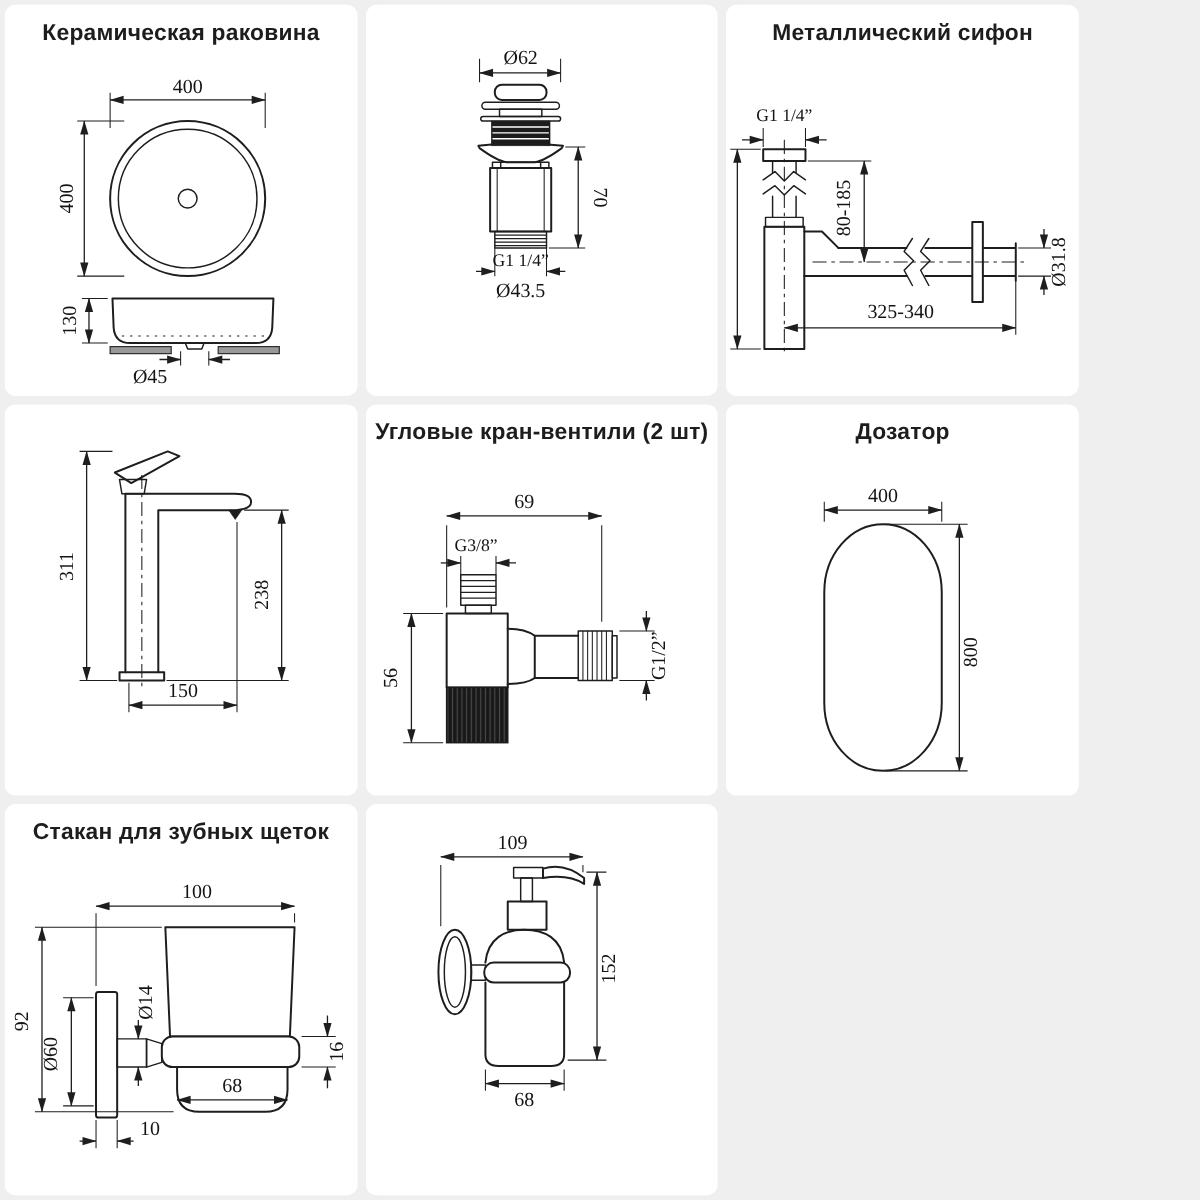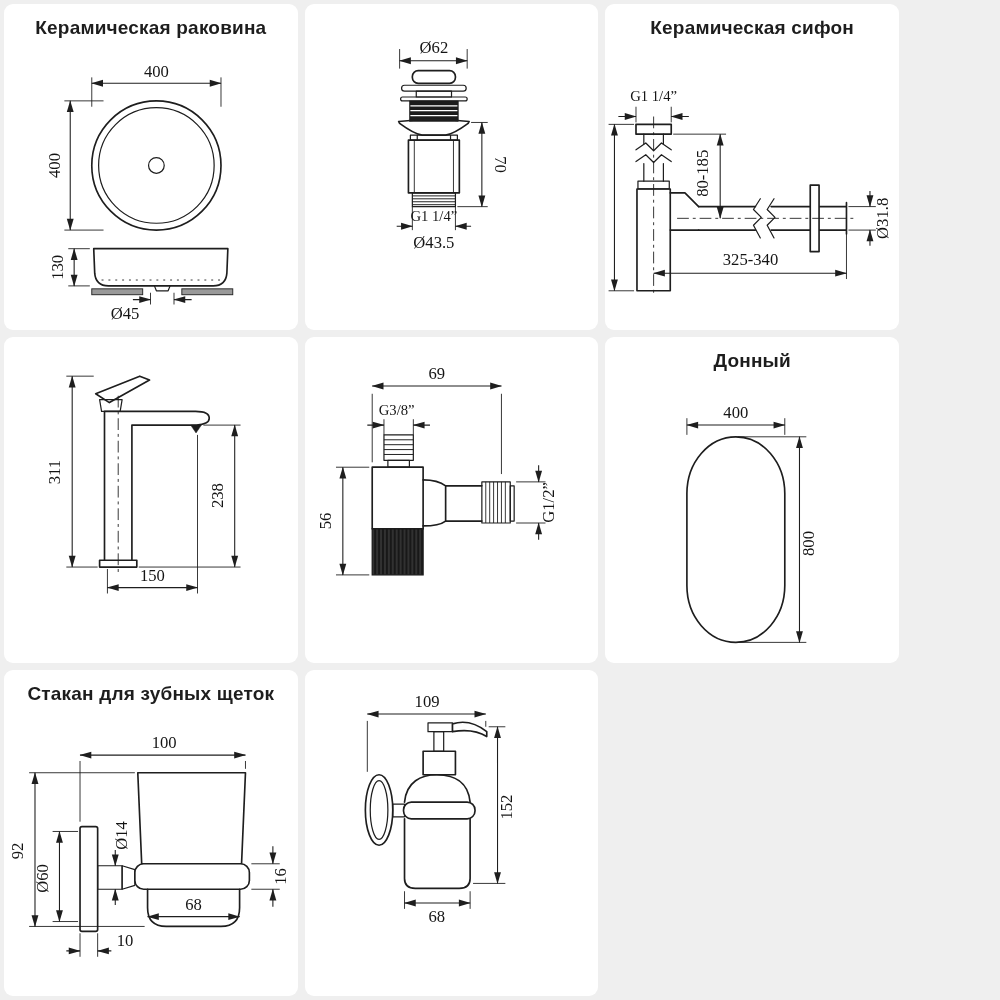--- a/index.html
+++ b/index.html
@@ -142,21 +142,21 @@
         <path class="x" d="M126,207 V231 M170,207 V231"></path>
         <line class="d" x1="110" y1="227" x2="126" y2="227" marker-end="url(#arr)"></line>
         <line class="d" x1="186" y1="227" x2="170" y2="227" marker-end="url(#arr)"></line>
         <text class="ts" x="148" y="222" text-anchor="middle">G1 1/4”</text>
         <text class="t" x="148" y="249" text-anchor="middle">Ø43.5</text>
       </g>
     </svg>
   </section>
 
   <section class="cell">
-    <h2 class="cell-title">Керамическая сифон</h2>
+    <h2 class="cell-title">Металлический сифон</h2>
     <svg class="drawing" width="326" height="282" viewBox="0 0 333 285" preserveAspectRatio="xMidYMin meet">
       <g>
         <text class="ts" x="66" y="54" text-anchor="middle">G1 1/4”</text>
         <path class="x" d="M48,60 V76 M84,60 V76"></path>
         <line class="d" x1="30" y1="70" x2="48" y2="70" marker-end="url(#arr)"></line>
         <line class="d" x1="102" y1="70" x2="84" y2="70" marker-end="url(#arr)"></line>
       </g>
       <g>
         <rect class="o" x="48" y="78" width="36" height="10"></rect>
         <path class="o2" d="M56,88 V98 M76,88 V98"></path>
@@ -219,20 +219,21 @@
       </g>
       <g>
         <path class="x" d="M122,237 V262 M214,100 V262"></path>
         <line class="d" x1="122" y1="256" x2="214" y2="256" marker-start="url(#arr)" marker-end="url(#arr)"></line>
         <text class="t" x="168" y="249" text-anchor="middle">150</text>
       </g>
     </svg>
   </section>
 
   <section class="cell">
+    <h2 class="cell-title">Угловые кран-вентили (2 шт)</h2>
     <svg class="drawing" width="326" height="282" viewBox="0 0 333 285" preserveAspectRatio="xMidYMin meet">
       <g>
         <path class="x" d="M85,58 V128 M217,58 V140"></path>
         <line class="d" x1="85" y1="50" x2="217" y2="50" marker-start="url(#arr)" marker-end="url(#arr)"></line>
         <text class="t" x="151" y="43" text-anchor="middle">69</text>
       </g>
       <g>
         <text class="ts" x="110" y="80" text-anchor="middle">G3/8”</text>
         <path class="x" d="M97,84 V100 M127,84 V100"></path>
         <line class="d" x1="80" y1="90" x2="97" y2="90" marker-end="url(#arr)"></line>
@@ -258,21 +259,21 @@
       <g>
         <path class="x" d="M232,148 H262 M232,190 H262"></path>
         <line class="d" x1="255" y1="131" x2="255" y2="148" marker-end="url(#arr)"></line>
         <line class="d" x1="255" y1="207" x2="255" y2="190" marker-end="url(#arr)"></line>
         <text class="t" transform="translate(271,169) rotate(-90)" text-anchor="middle">G1/2”</text>
       </g>
     </svg>
   </section>
 
   <section class="cell">
-    <h2 class="cell-title">Донный</h2>
+    <h2 class="cell-title">Дозатор</h2>
     <svg class="drawing" width="326" height="282" viewBox="0 0 333 285" preserveAspectRatio="xMidYMin meet">
       <g>
         <rect class="o" x="100" y="57" width="100" height="210" rx="50" ry="58"></rect>
       </g>
       <g>
         <path class="x" d="M100,38 V55 M200,38 V55"></path>
         <line class="d" x1="100" y1="45" x2="200" y2="45" marker-start="url(#arr)" marker-end="url(#arr)"></line>
         <text class="t" x="150" y="38" text-anchor="middle">400</text>
       </g>
       <g>

